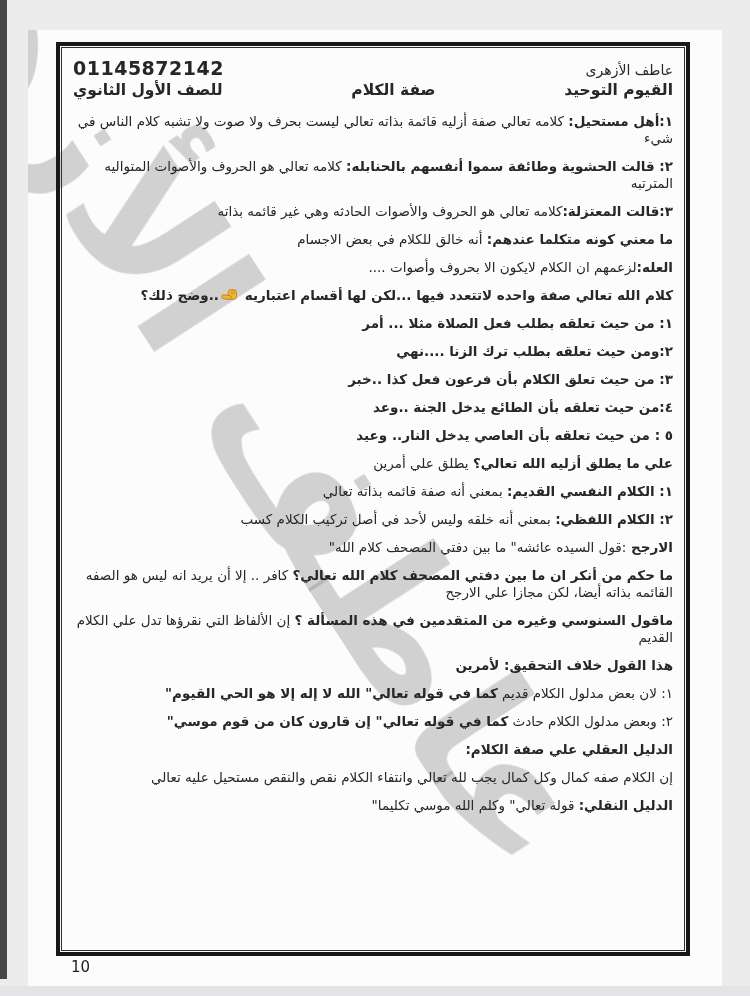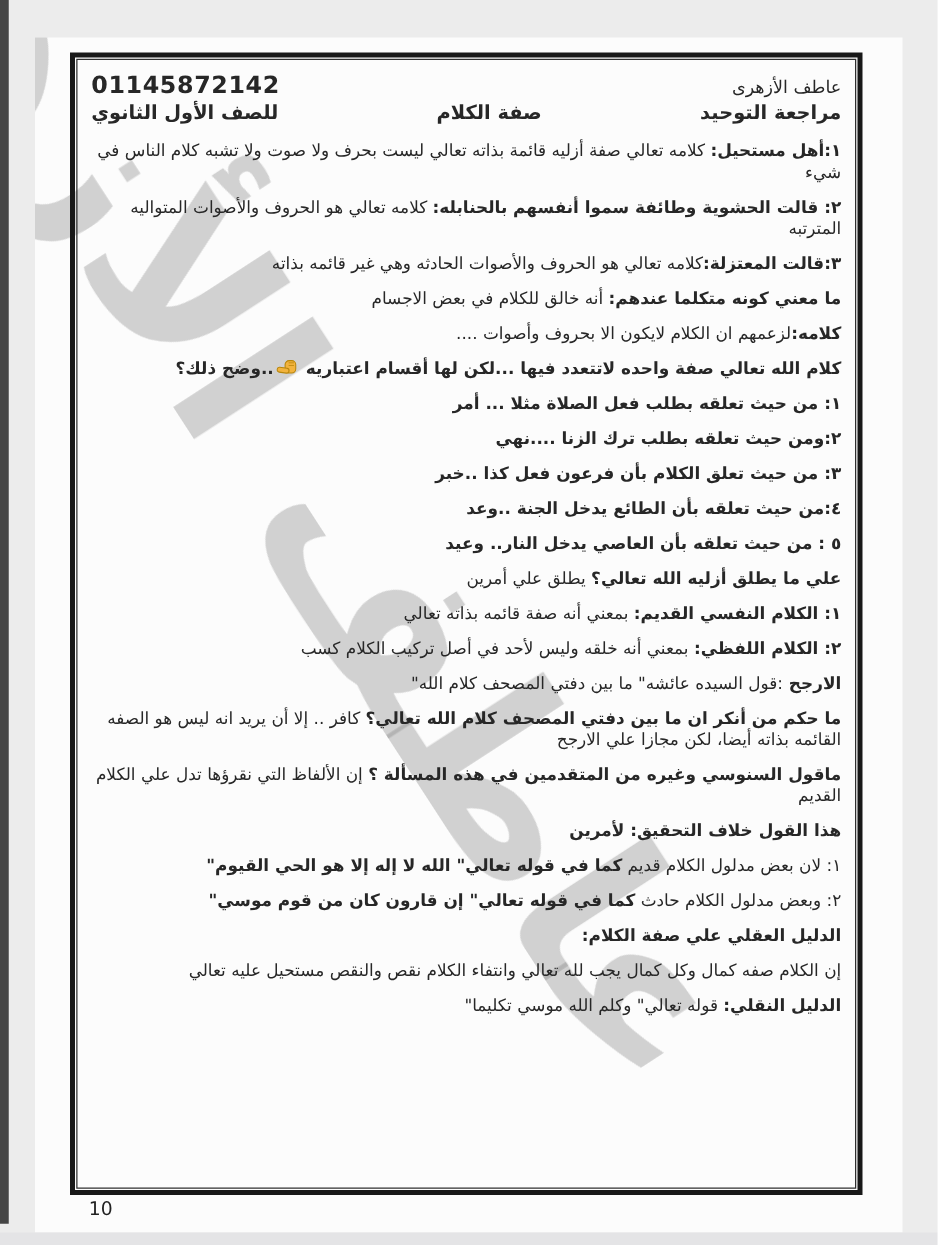--- a/index.html
+++ b/index.html
@@ -104,31 +104,31 @@
   <div class="box">
     <div class="box-inner"></div>
     <div class="content">
 
       <div class="hdr-row1">
         <span class="hdr-name">عاطف الأزهرى</span>
         <span class="hdr-phone">01145872142</span>
       </div>
 
       <div class="hdr-row2">
-        <span>مراجعة التوحيد</span>
+        <span>القيوم التوحيد</span>
         <span>صفة الكلام</span>
         <span>للصف الأول الثانوي</span>
       </div>
 
       <div class="lines">
           <p class="line"><span class="bold">١:أهل مستحيل:</span><span> كلامه تعالي صفة أزليه قائمة بذاته تعالي ليست بحرف ولا صوت ولا تشبه كلام الناس في شيء</span></p>
           <p class="line"><span class="bold">٢: قالت الحشوية وطائفة سموا أنفسهم بالحنابله:</span><span> كلامه تعالي هو الحروف والأصوات المتواليه المترتبه</span></p>
           <p class="line"><span class="bold">٣:قالت المعتزلة:</span><span>كلامه تعالي هو الحروف والأصوات الحادثه وهي غير قائمه بذاته</span></p>
           <p class="line"><span class="bold">ما معني كونه متكلما عندهم:</span><span> أنه خالق للكلام في بعض الاجسام</span></p>
-          <p class="line"><span class="bold">كلامه:</span><span>لزعمهم ان الكلام لايكون الا بحروف وأصوات ....</span></p>
+          <p class="line"><span class="bold">العله:</span><span>لزعمهم ان الكلام لايكون الا بحروف وأصوات ....</span></p>
           <p class="line"><span class="bold">كلام الله تعالي صفة واحده لاتتعدد فيها ...لكن لها أقسام اعتباريه </span><span class="hand-icon"><svg viewBox="0 0 24 20" width="17" height="15" aria-hidden="true">
                 <g fill="#f2b33d" stroke="#b8860b" stroke-width="1.2" stroke-linejoin="round">
                   <rect x="10" y="1.5" width="12" height="14" rx="4.5"></rect>
                   <rect x="1" y="9.5" width="13.5" height="5.5" rx="2.7" transform="rotate(8 7 12)"></rect>
                   <line x1="14" y1="4" x2="20" y2="4" stroke-width="0.9"></line>
                   <line x1="14" y1="7" x2="20" y2="7" stroke-width="0.9"></line>
                 </g>
               </svg></span><span class="bold">..وضح ذلك؟</span></p>
           <p class="line"><span class="bold">١: من حيث تعلقه بطلب فعل الصلاة مثلا ... أمر</span></p>
           <p class="line"><span class="bold">٢:ومن حيث تعلقه بطلب ترك الزنا ....نهي</span></p>

